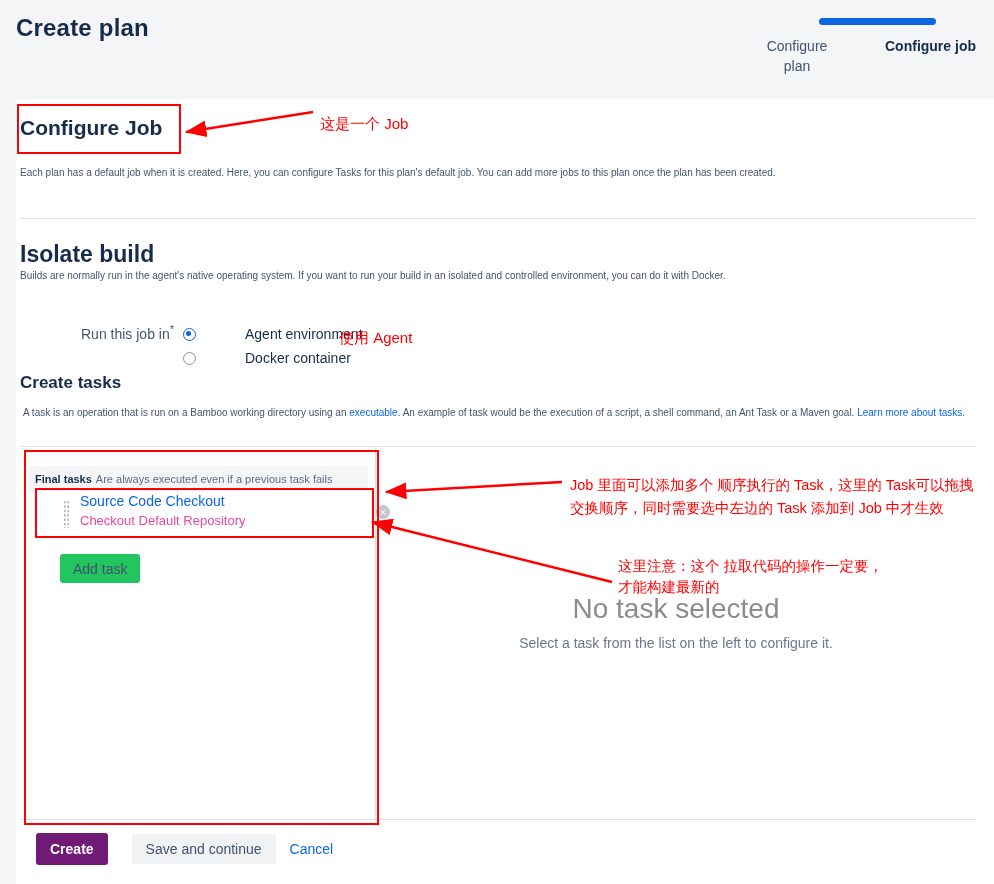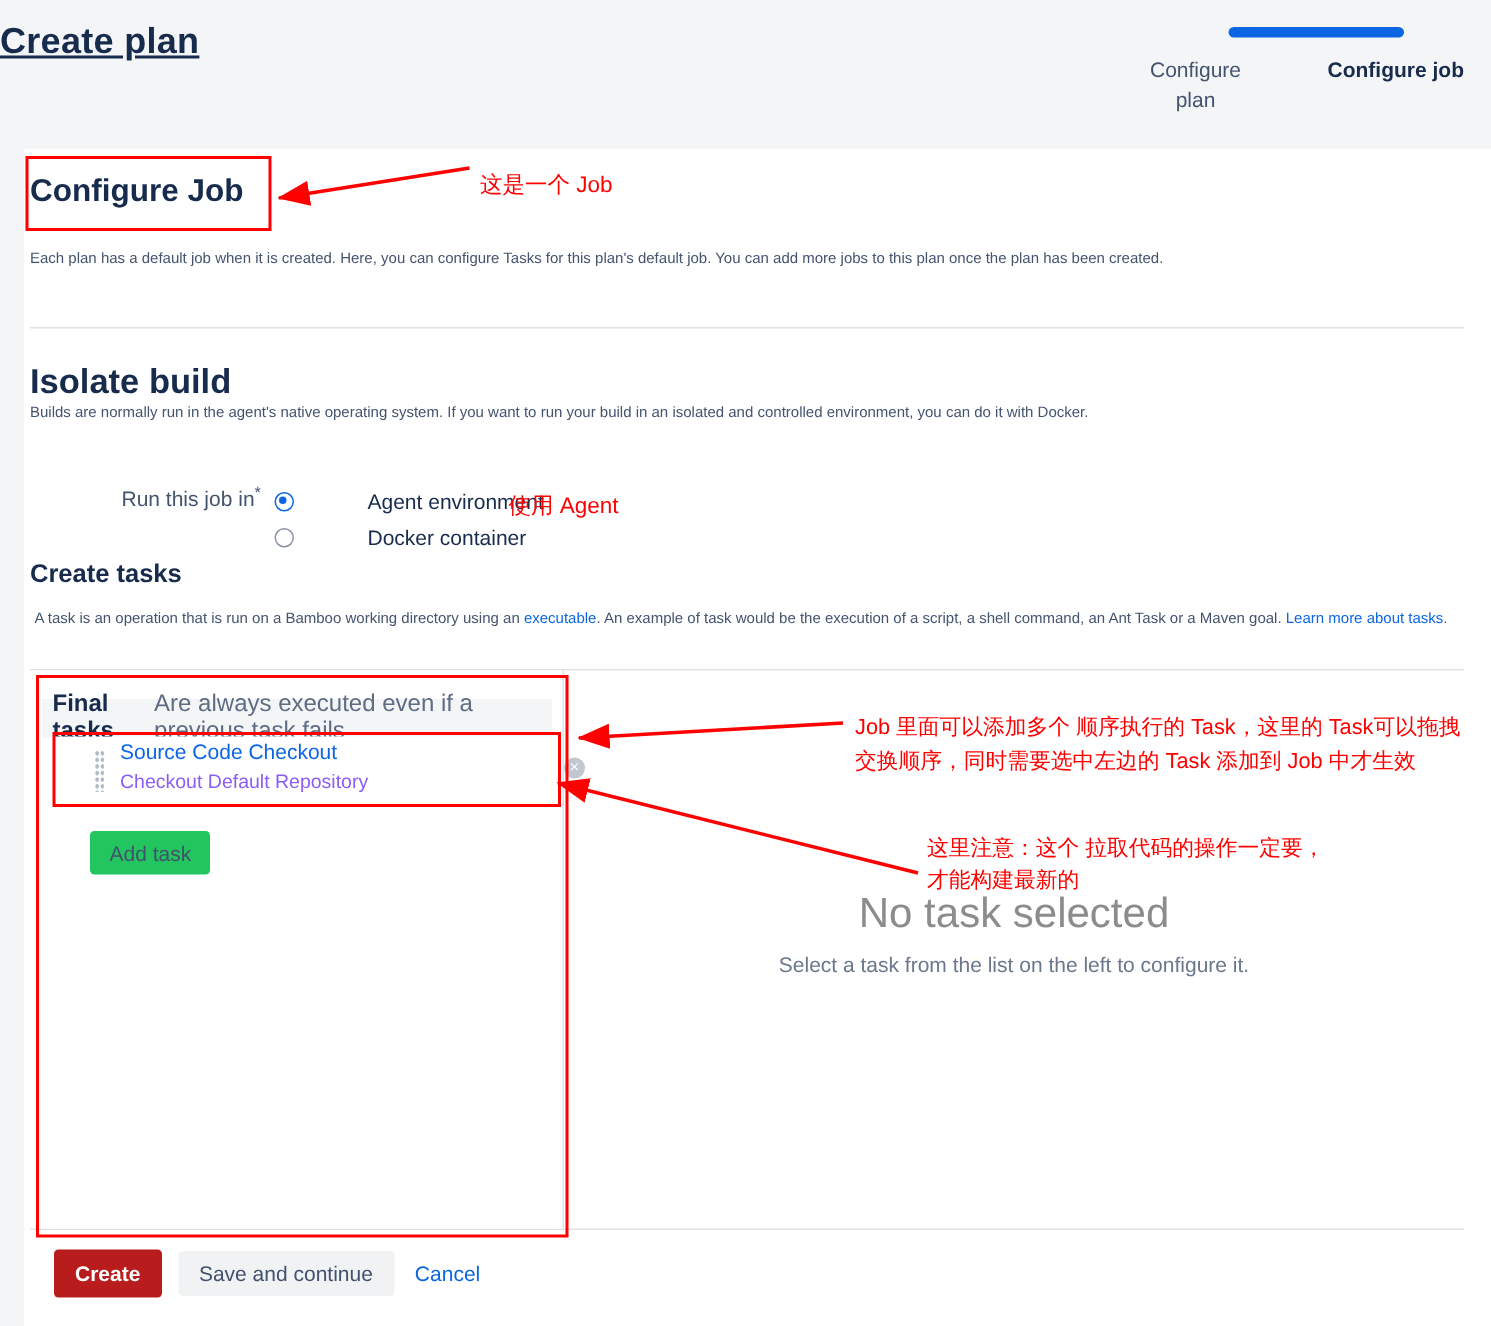--- a/index.html
+++ b/index.html
@@ -19,27 +19,26 @@
   
   .page-header {
     position: absolute;
     left: 0; top: 0;
     width: 994px;
     height: 99px;
     background: #f4f5f7;
   }
   .page-title {
     position: absolute;
-    left: 0;
+    left: 16px;
     top: 14px;
     font-size: 24px;
     font-weight: 600;
     letter-spacing: .2px;
     color: #172b4d;
-    text-decoration: underline;
   }
   .wizard {
     position: absolute;
     right: 18px;
     top: 14px;
     width: 215px;
     height: 70px;
   }
   .wizard-bar {
     position: absolute;
@@ -221,21 +220,21 @@
     border-right: 1px solid #dfe1e6;
     background: #fff;
   }
   .final-tasks-header {
     position: absolute;
     left: 8px;
     top: 19px;
     width: 340px;
     height: 26px;
     background: #f4f5f7;
-    font-size: 16px;
+    font-size: 11px;
     color: #5e6c84;
     display: flex;
     align-items: center;
     padding-left: 7px;
     box-sizing: border-box;
   }
   .final-tasks-header b {
     color: #172b4d;
     font-weight: 700;
     margin-right: 4px;
@@ -262,21 +261,21 @@
     left: 44px;
     top: 2px;
     font-size: 14px;
     color: #0c66e4;
   }
   .task-item-sub {
     position: absolute;
     left: 44px;
     top: 22px;
     font-size: 13px;
-    color: #8b5cf6;
+    color: #ec4899;
   }
   .task-remove {
     position: absolute;
     left: 340px;
     top: 14px;
     width: 14px;
     height: 14px;
     border-radius: 50%;
     background: #c1c7d0;
     color: #fff;
@@ -343,25 +342,25 @@
     border: none;
     border-radius: 3px;
     font-size: 14px;
     font-family: "Liberation Sans", sans-serif;
     cursor: pointer;
     display: flex;
     align-items: center;
     justify-content: center;
   }
   .btn-primary {
-    background: #b91c1c;
+    background: #701a75;
     color: #ffffff;
     font-weight: 700;
     padding: 16px 14px;
-    margin-right: 11px;
+    margin-right: 24px;
   }
   .btn-secondary {
     background: #f1f2f4;
     color: #42526e;
     padding: 0 14px;
     margin-right: 14px;
   }
   .btn-link {
     background: transparent;
     color: #0c66e4;

